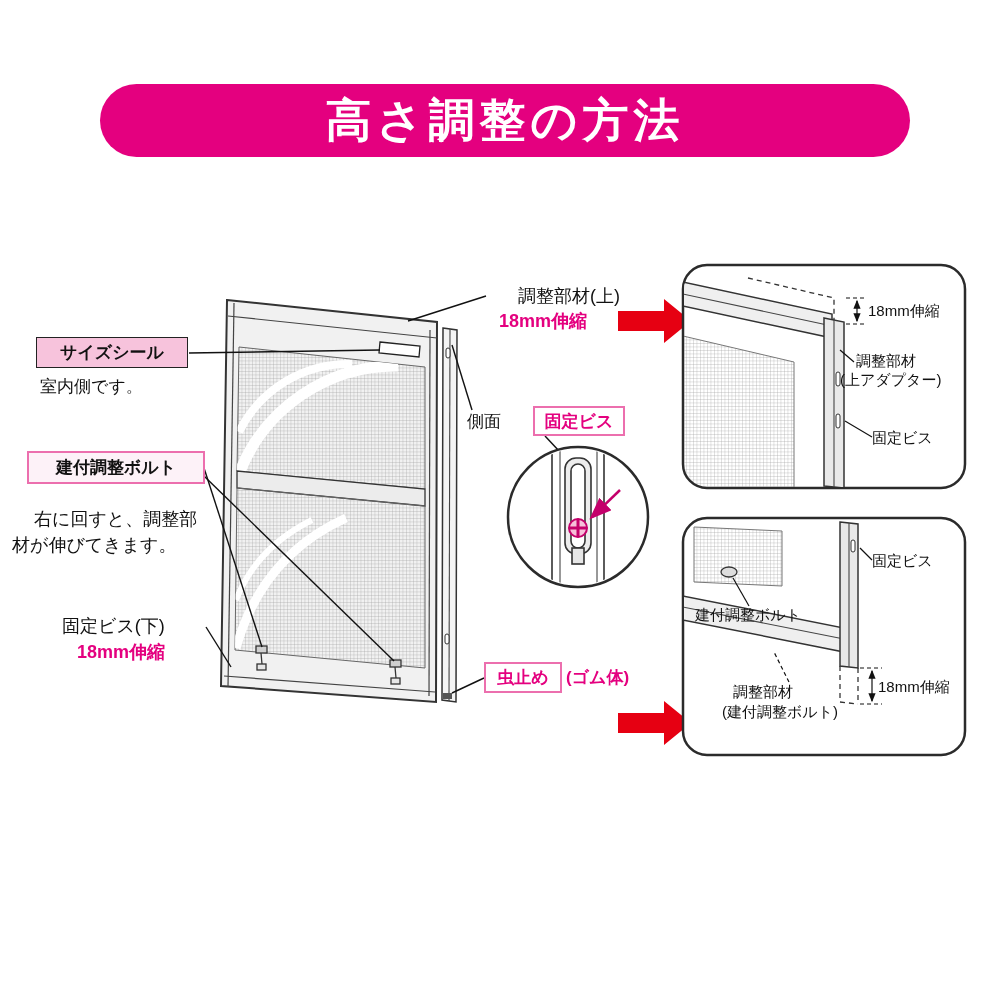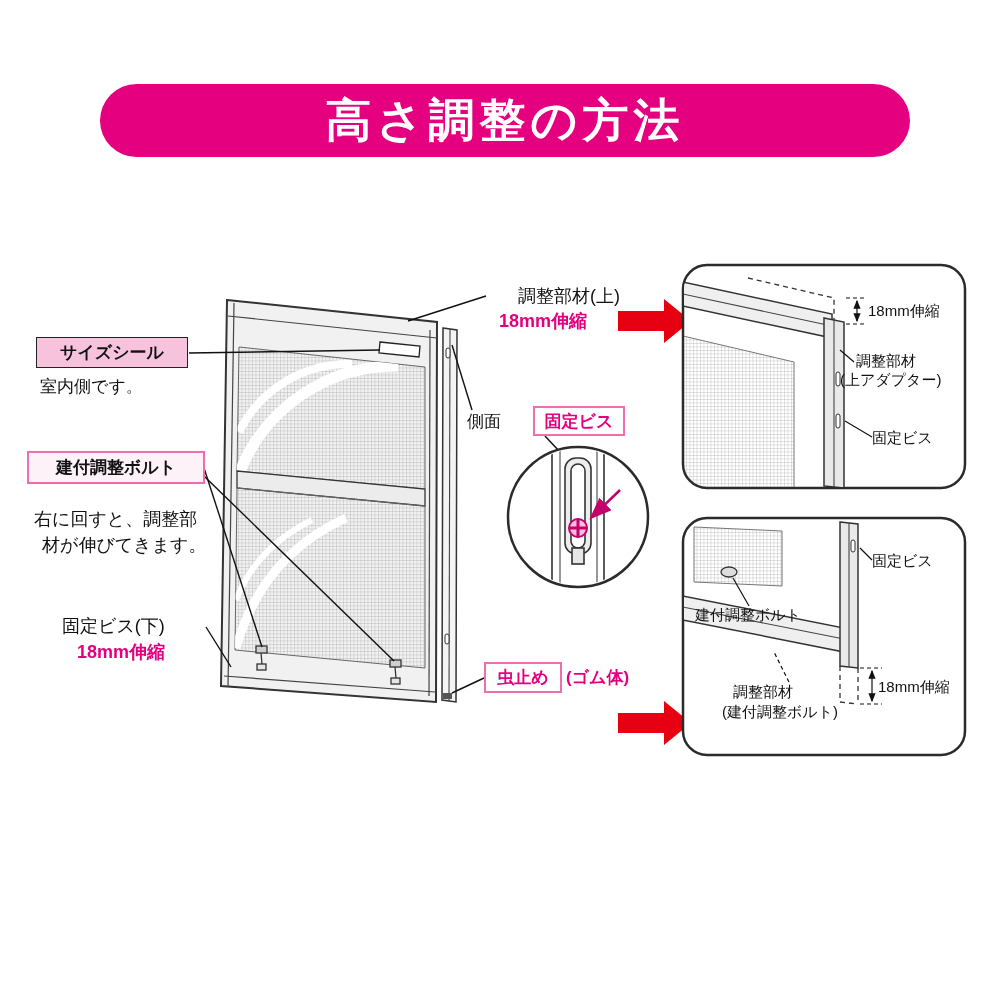--- a/index.html
+++ b/index.html
@@ -191,21 +191,21 @@
 
   <div class="box box-pinkfill" style="left:36px; top:337px; width:152px; height:31px;">
     <span>サイズシール</span>
   </div>
   <div class="lbl big" style="left:40px; top:375px;">室内側です。</div>
 
   <div class="box box-pinkline" style="left:27px; top:451px; width:178px; height:33px;">
     <span>建付調整ボルト</span>
   </div>
   <div class="lbl" style="left:34px; top:507px;">右に回すと、調整部</div>
-  <div class="lbl" style="left:42px; top:533px;">材が伸びてきます。</div>
+  <div class="lbl" style="left:12px; top:533px;">材が伸びてきます。</div>
 
   <div class="lbl" style="left:62px; top:614px;">固定ビス(下)</div>
   <div class="lbl bold magenta" style="left:77px; top:640px;">18mm伸縮</div>
 
   <div class="lbl" style="left:487px; top:284px;margin-left:31px;">調整部材(上)</div>
   <div class="lbl bold magenta" style="left:499px; top:309px;">18mm伸縮</div>
 
   <div class="lbl big" style="left:467px; top:410px;">側面</div>
 
   <div class="box box-whiteline" style="left:533px; top:406px; width:92px; height:30px;">

